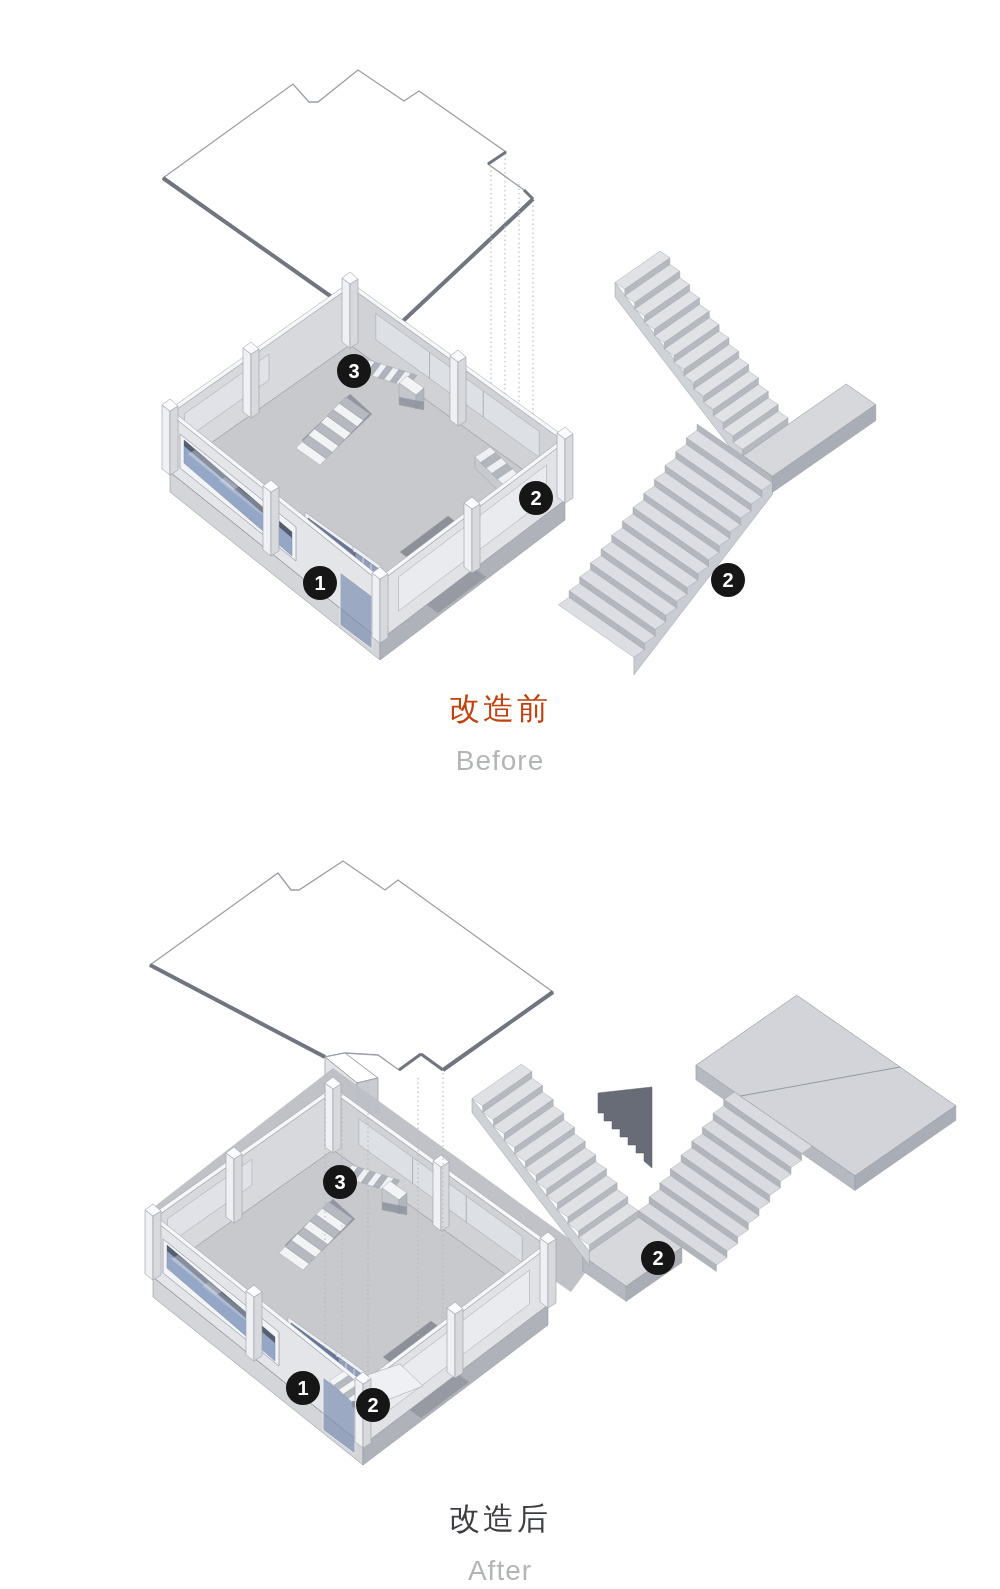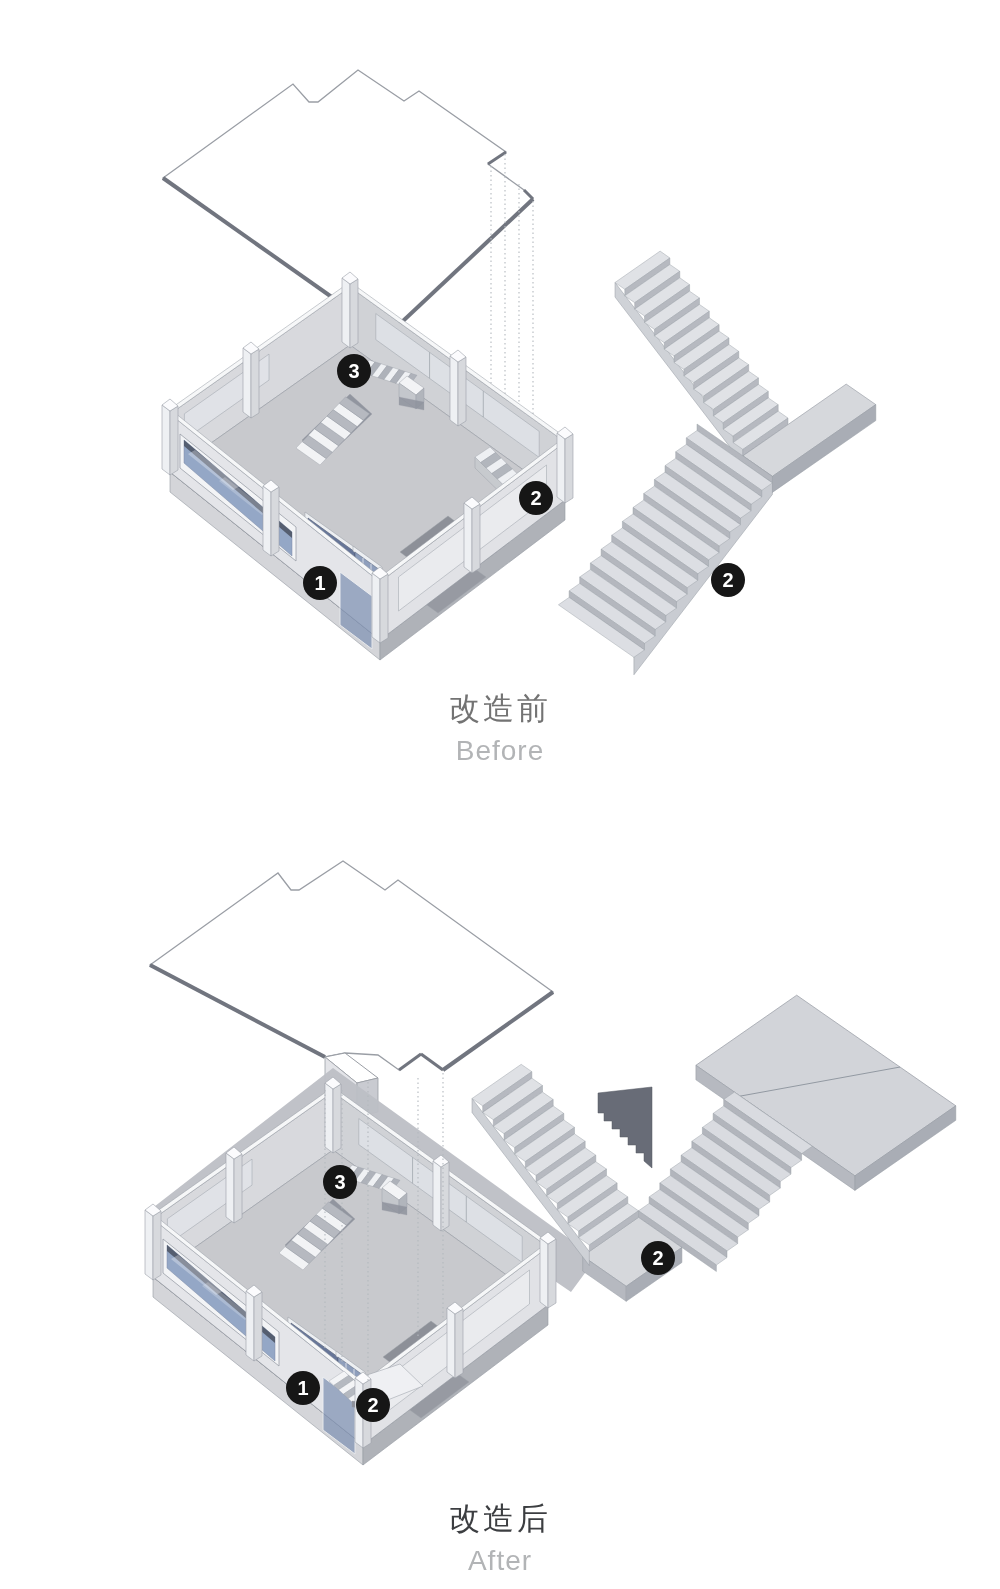--- a/index.html
+++ b/index.html
@@ -5,21 +5,21 @@
   html,body{margin:0;padding:0;background:#ffffff;}
   .stage{position:relative;width:1000px;height:1589px;background:#ffffff;overflow:hidden;
          font-family:"Liberation Sans","DejaVu Sans",sans-serif;}
   .scene{position:absolute;left:0;width:1000px;}
   .scene svg{display:block;}
   .marker{position:absolute;width:34px;height:34px;border-radius:50%;
           display:flex;align-items:center;justify-content:center;
           font-weight:bold;font-size:20px;line-height:1;user-select:none;}
   .caption{position:absolute;left:0;width:1000px;text-align:center;}
   .cap-zh{font-size:31px;letter-spacing:3px;font-weight:500;}
-  .cap-en{font-size:28px;margin-top:5px;letter-spacing:1px;}
+  .cap-en{font-size:28px;margin-top:15px;letter-spacing:1px;}
 </style>
 </head>
 <body>
 
 <div class="stage">
 
   <section class="scene" style="top:0;height:790px">
     <svg id="svg-before" width="1000" height="790" viewBox="0 0 1000 790">
         <g>
           <polygon points="163.0,178.0 293.0,84.0 309.0,102.0 318.0,102.0 358.0,70.0 404.0,101.0 419.0,91.0 506.0,152.0 488.0,164.0 524.0,190.0 533.0,199.0 387.0,336.0" fill="#ffffff" stroke="#9a9ea5" stroke-width="1.3"></polygon>
@@ -201,21 +201,21 @@
     <div class="marker" style="left: 519px; top: 481px; background: rgb(22, 22, 22); color: rgb(255, 255, 255);">
         <span>2</span>
       </div>
     <div class="marker" style="left: 303px; top: 566px; background: rgb(22, 22, 22); color: rgb(255, 255, 255);">
         <span>1</span>
       </div>
     <div class="marker" style="left: 711px; top: 563px; background: rgb(22, 22, 22); color: rgb(255, 255, 255);">
         <span>2</span>
       </div>
     <div class="caption" style="top:688px">
-      <div class="cap-zh" style="color: #737373;">改造前</div>
+      <div class="cap-zh" style="color: #c2410c;">改造前</div>
       <div class="cap-en" style="color: rgb(178, 180, 182);">Before</div>
     </div>
   </section>
 
   <section class="scene" style="top:790px;height:799px">
     <svg id="svg-after" width="1000" height="799" viewBox="0 0 1000 799">
         <g>
           <polygon points="150.0,175.0 278.0,83.0 291.0,100.0 299.0,100.0 343.0,71.0 385.0,100.0 398.0,90.0 553.0,202.0 443.0,280.0 421.0,264.0 399.0,280.0 378.0,265.0 345.0,263.0 325.0,267.0" fill="#ffffff" stroke="#9a9ea5" stroke-width="1.3"></polygon>
           <line x1="553" y1="202" x2="443" y2="280" stroke="#71757f" stroke-width="4"></line>
           <line x1="150" y1="175" x2="325" y2="267" stroke="#71757f" stroke-width="4"></line>

